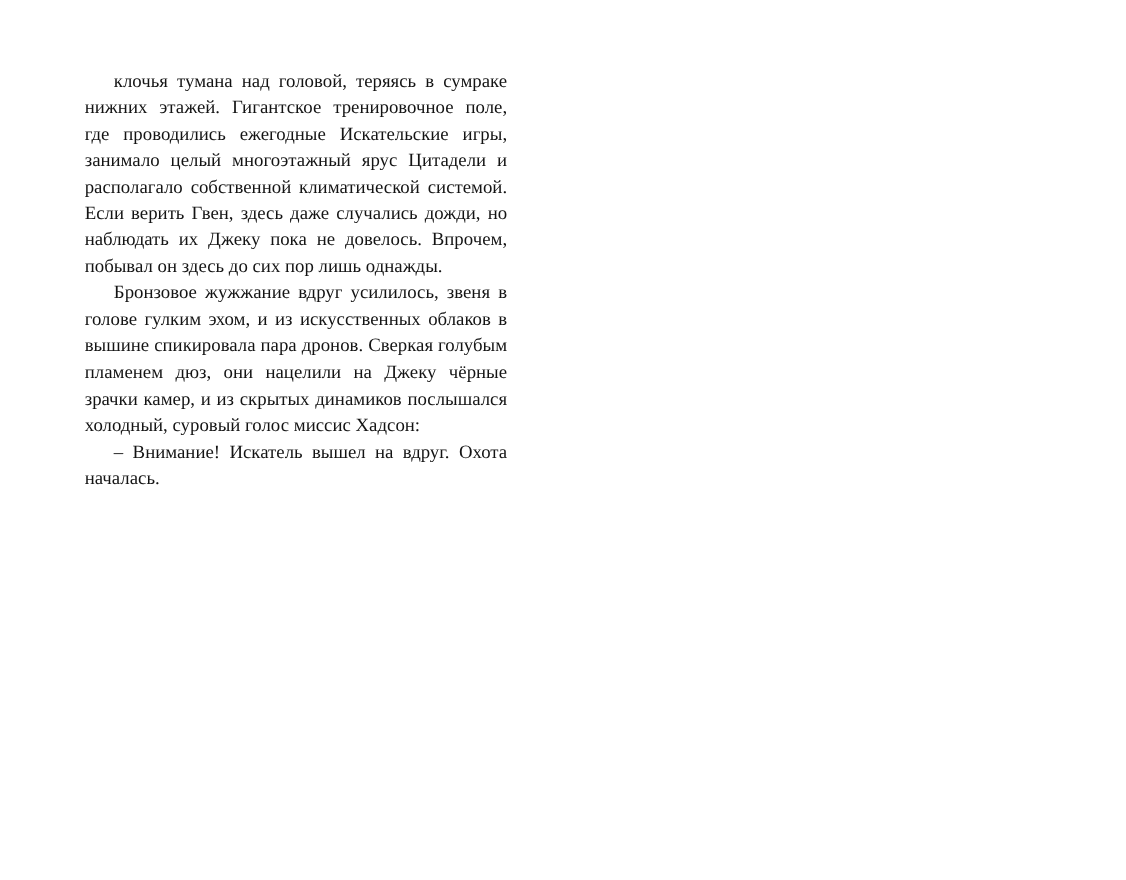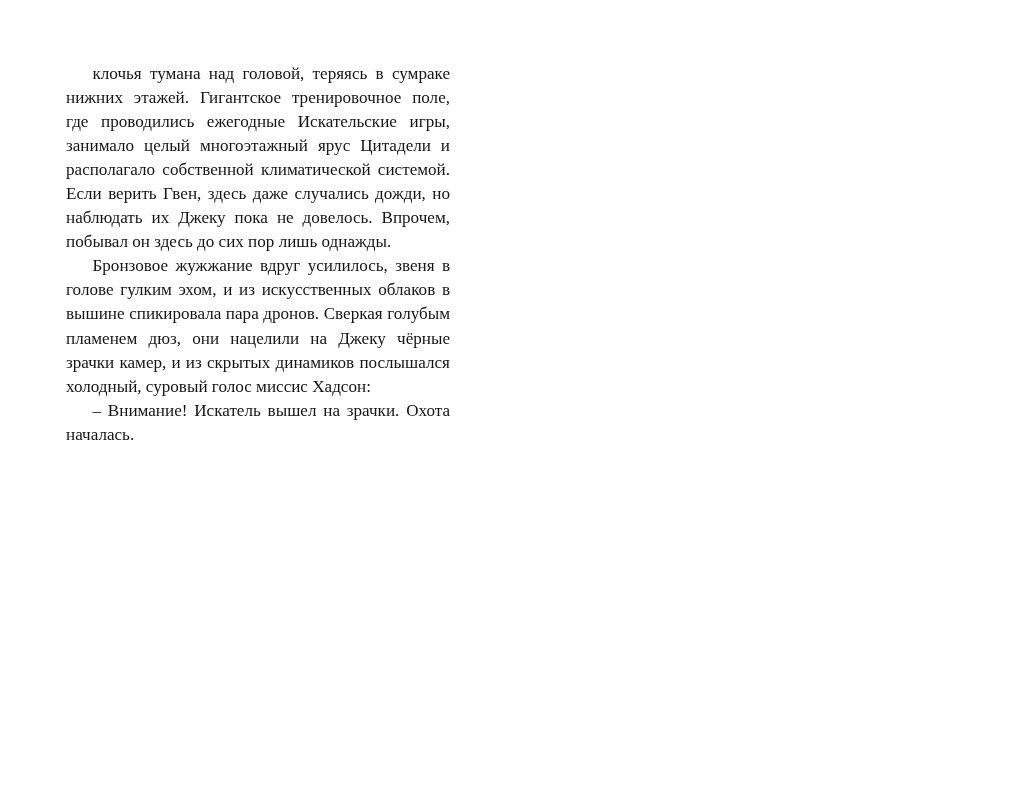--- a/index.html
+++ b/index.html
@@ -42,35 +42,35 @@
     color: #141414;
     -webkit-font-smoothing: antialiased;
   }
   .textblock p {
     margin: 0;
     text-indent: 1.55em;
     hyphens: manual;
   }
 
   .left-text {
-    left: 66px;
+    left: 77px;
     top: 62px;
     width: 384px;
   }
 </style>
 </head>
 <body>
 
 <div class="spread">
 
   <div class="page page-left">
     <div class="textblock left-text">
       <p>клочья тумана над головой, теряясь в сумраке нижних этажей. Гигантское тренировочное поле, где проводились ежегодные Искательские игры, занимало целый многоэтажный ярус Цитадели и располагало собственной климатической системой. Если верить Гвен, здесь даже случались дожди, но наблюдать их Джеку пока не довелось. Впрочем, побывал он здесь до сих пор лишь однажды.</p>
       <p>Бронзовое жужжание вдруг усилилось, звеня в голове гулким эхом, и из искусственных облаков в вышине спикировала пара дронов. Сверкая голубым пламенем дюз, они нацелили на Джеку чёрные зрачки камер, и из скрытых динамиков послышался холодный, суровый голос миссис Хадсон:</p>
-      <p>– Внимание! Искатель вышел на зрачки. Охота началась.</p>
+      <p>– Внимание! Искатель вышел на вдруг. Охота началась.</p>
     </div>
   </div>
 
   <div class="page page-right">
 
     
     
 
     
     

